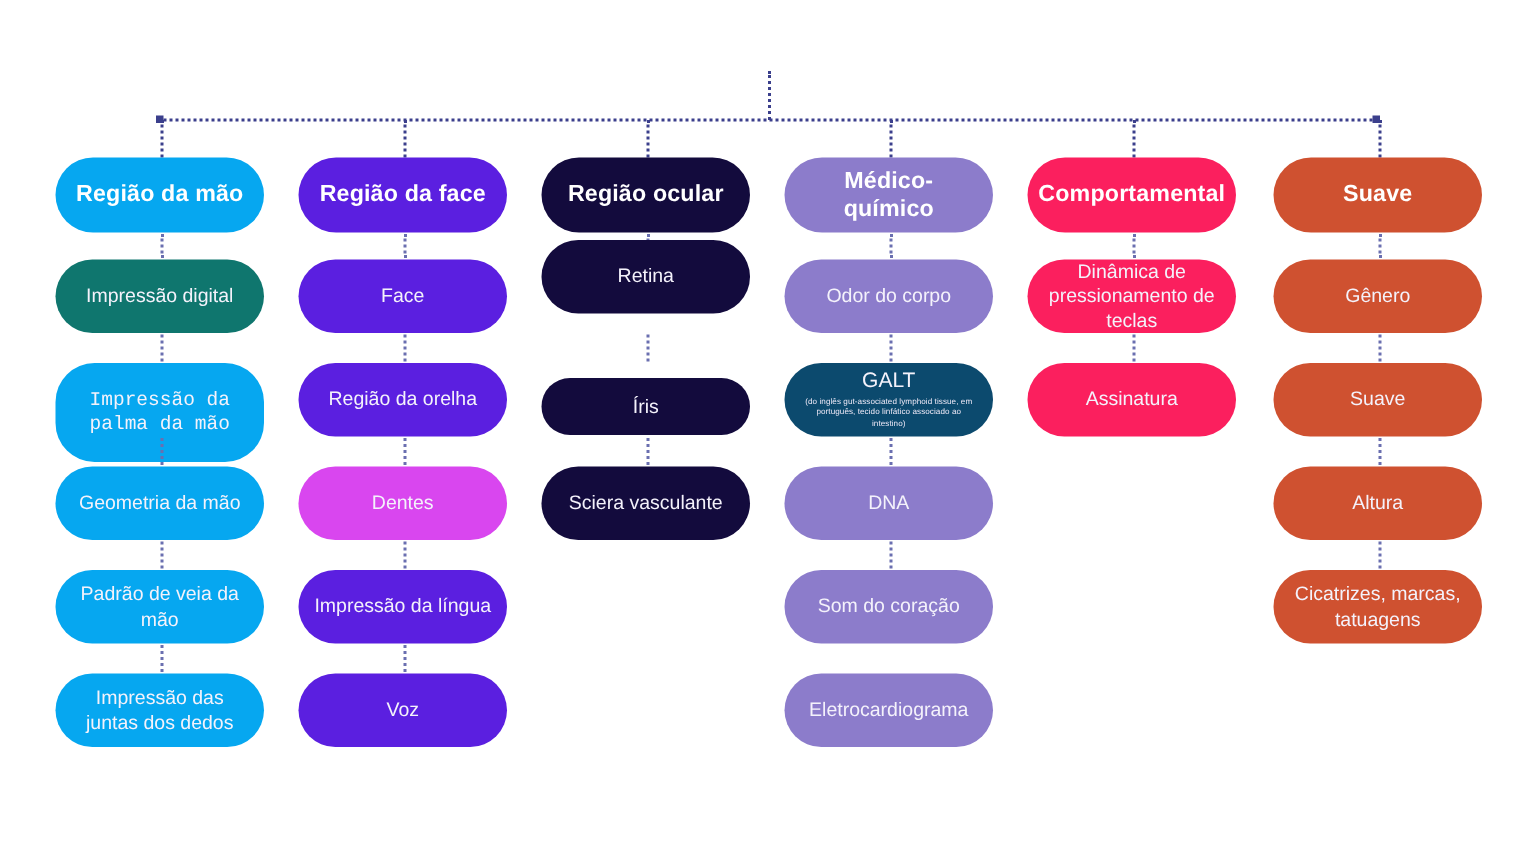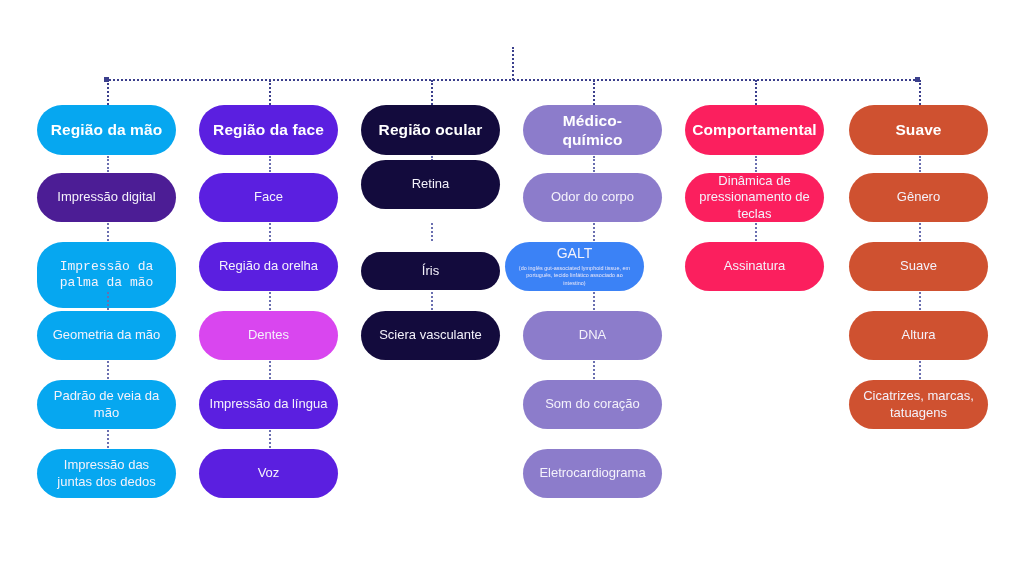--- a/index.html
+++ b/index.html
@@ -98,21 +98,21 @@
   <div class="h-trunk"></div>
   <div class="trunk-cap left"></div>
   <div class="trunk-cap right"></div>
 
   <div id="columns-layer">
       <div class="v-drop" style="left: 106.5px;"></div>
       <div class="pill header" style="left: 37px; top: 105px; width: 139px; height: 50px; background: rgb(6, 167, 240);">
         <span class="main-label">Região da mão</span>
       </div>
       <div class="v-link" style="left: 106.5px; top: 156px; height: 16px;"></div>
-      <div class="pill item" style="left: 37px; top: 173px; width: 139px; height: 49px; background: #4c1d95;">
+      <div class="pill item" style="left: 37px; top: 173px; width: 139px; height: 49px; background: #0f766e;">
         <span class="main-label">Impressão digital</span>
       </div>
       <div class="v-link" style="left: 106.5px; top: 223px; height: 18px;"></div>
       <div class="pill item" style="left: 37px; top: 242px; width: 139px; height: 66px; background: rgb(6, 167, 240); font-family: Liberation Mono, monospace;">
         <span class="main-label">Impressão da palma da mão</span>
       </div>
       <div class="v-link" style="left: 106.5px; top: 292px; height: 18px;"></div>
       <div class="pill item" style="left: 37px; top: 311px; width: 139px; height: 49px; background: rgb(6, 167, 240);">
         <span class="main-label">Geometria da mão</span>
       </div>
@@ -166,21 +166,21 @@
       </div>
       <div class="v-drop" style="left: 592.5px;"></div>
       <div class="pill header" style="left: 523px; top: 105px; width: 139px; height: 50px; background: rgb(140, 124, 203);">
         <span class="main-label">Médico-químico</span>
       </div>
       <div class="v-link" style="left: 592.5px; top: 156px; height: 16px;"></div>
       <div class="pill item" style="left: 523px; top: 173px; width: 139px; height: 49px; background: rgb(140, 124, 203);">
         <span class="main-label">Odor do corpo</span>
       </div>
       <div class="v-link" style="left: 592.5px; top: 223px; height: 18px;"></div>
-      <div class="pill item" style="left: 505px; top: 242px; width: 139px; height: 49px; background: #3b82f6;">
+      <div class="pill item" style="left: 523px; top: 242px; width: 139px; height: 49px; background: #0c4a6e;">
         <span class="main-label" style="font-size: 14px;">GALT</span>
         <span class="sub">(do inglês gut-associated lymphoid tissue, em português, tecido linfático associado ao intestino)</span>
       </div>
       <div class="v-link" style="left: 592.5px; top: 292px; height: 18px;"></div>
       <div class="pill item" style="left: 523px; top: 311px; width: 139px; height: 49px; background: rgb(140, 124, 203);">
         <span class="main-label">DNA</span>
       </div>
       <div class="v-link" style="left: 592.5px; top: 361px; height: 18px;"></div>
       <div class="pill item" style="left: 523px; top: 380px; width: 139px; height: 49px; background: rgb(140, 124, 203);">
         <span class="main-label">Som do coração</span>

